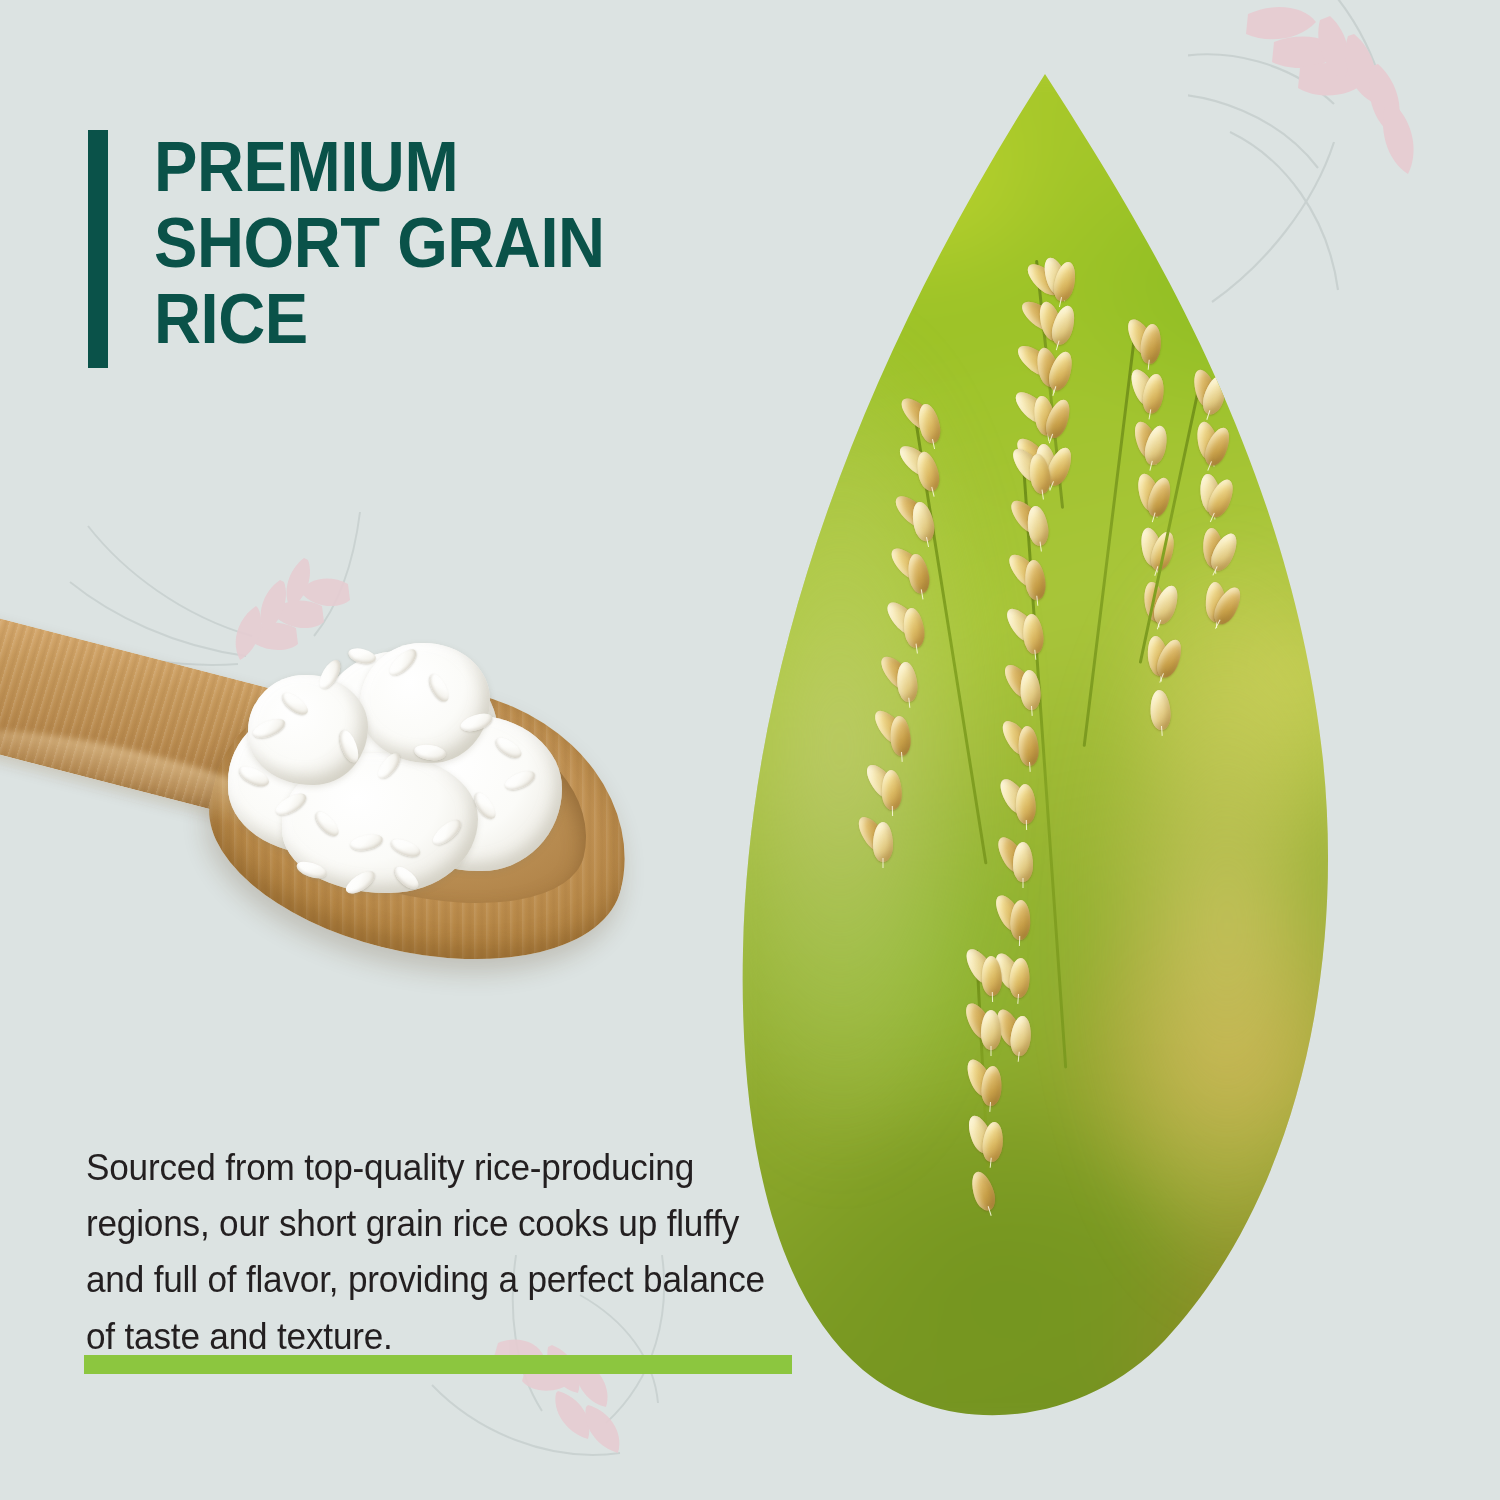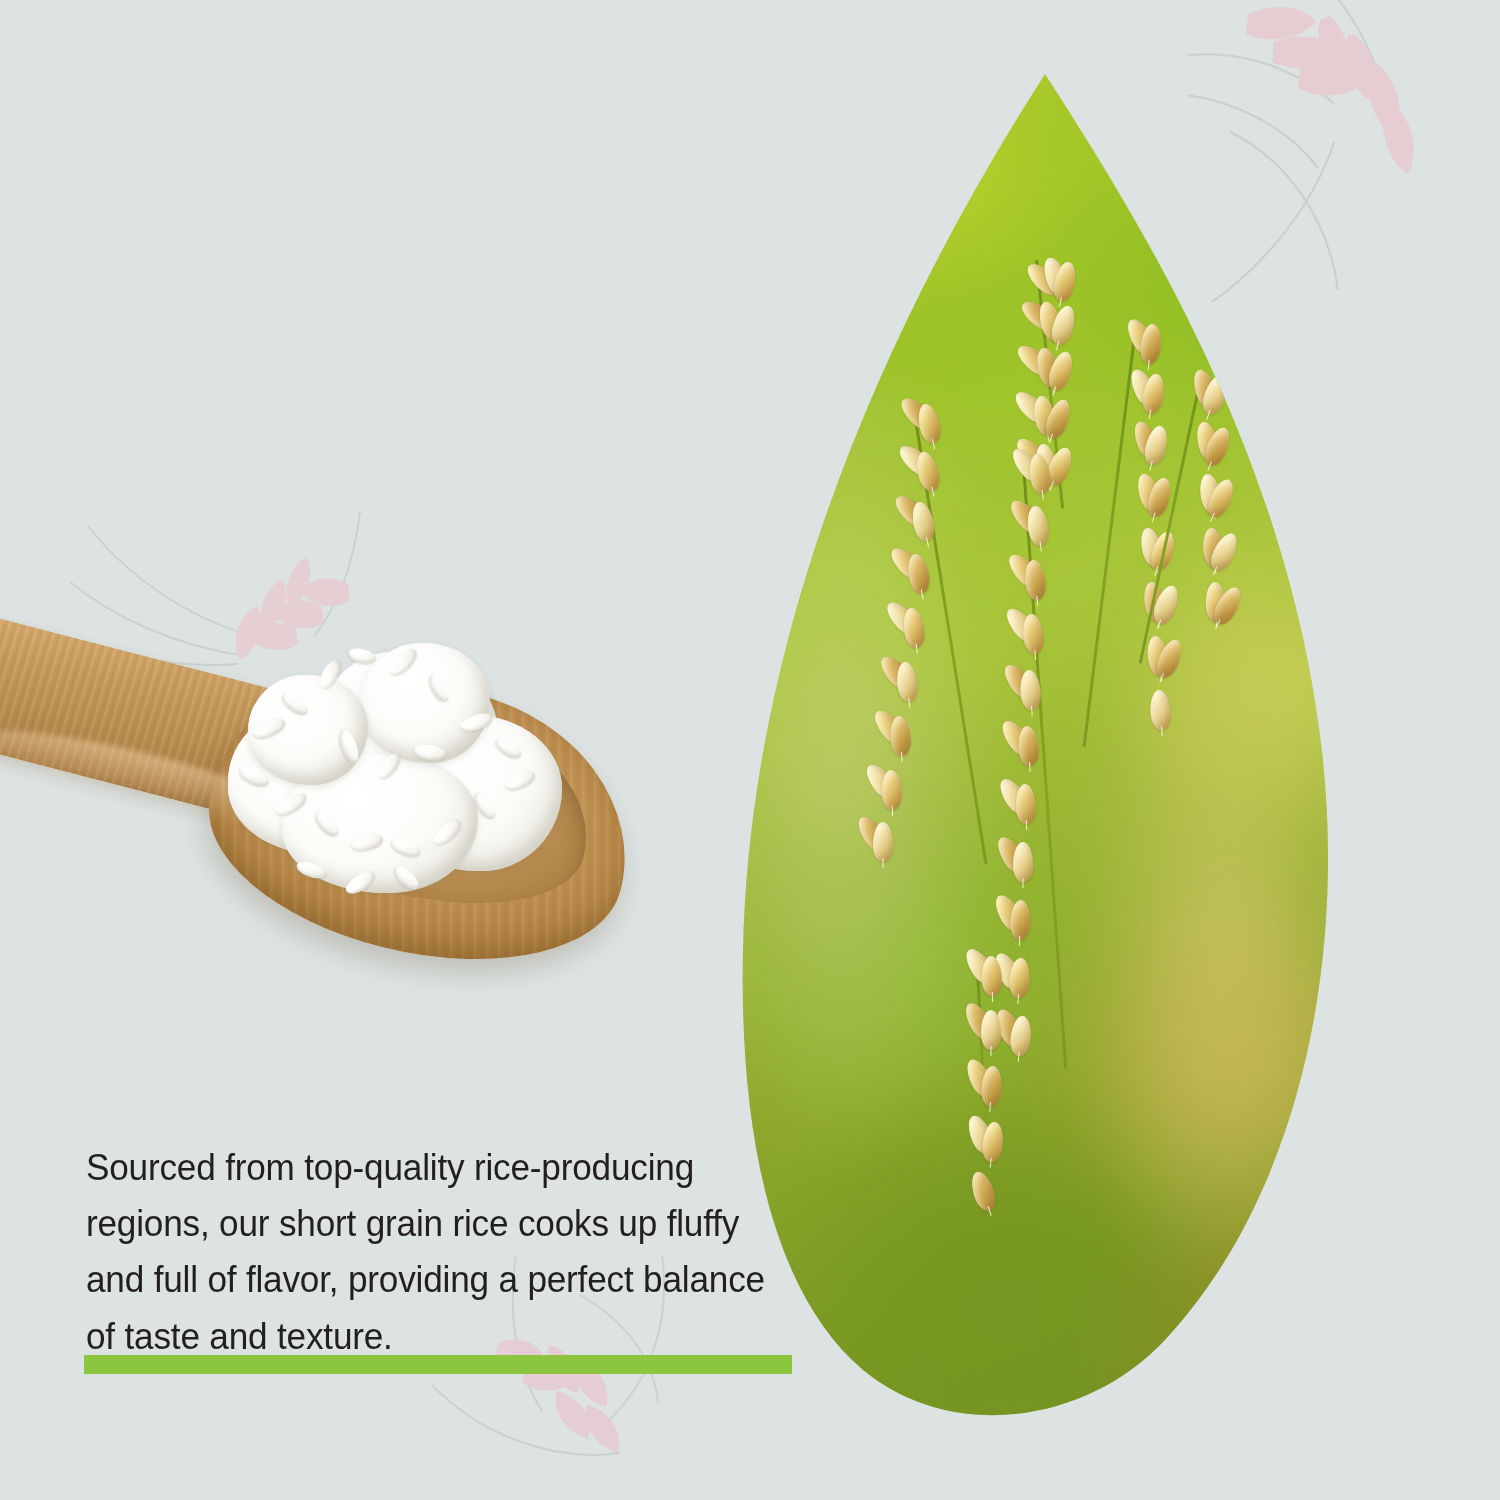--- a/index.html
+++ b/index.html
@@ -450,18 +450,24 @@
       <div class="grain-cooked" style="left:296px; top:154px; width:32px; height:15px; transform:rotate(-24deg);"></div>
       <div class="grain-cooked" style="left:124px; top:120px; width:34px; height:15px; transform:rotate(70deg);"></div>
       <div class="grain-cooked" style="left:166px; top:140px; width:30px; height:14px; transform:rotate(-52deg);"></div>
       <div class="grain-cooked" style="left:206px; top:126px; width:32px; height:15px; transform:rotate(8deg);"></div>
       <div class="grain-cooked" style="left:88px;  top:244px; width:31px; height:14px; transform:rotate(18deg);"></div>
       <div class="grain-cooked" style="left:136px; top:256px; width:33px; height:15px; transform:rotate(-34deg);"></div>
       <div class="grain-cooked" style="left:184px; top:252px; width:29px; height:14px; transform:rotate(42deg);"></div>
     </div>
   </div>
 
+  <div id="headline-block">
+    <div id="accent-bar"></div>
+    <h1 id="headline">PREMIUM
+SHORT GRAIN
+RICE</h1>
+  </div>
 
   <p id="body-copy">Sourced from top-quality rice-producing regions, our short grain rice cooks up fluffy and full of flavor, providing a perfect balance of taste and texture.</p>
 
   <div id="green-rule"></div>
 
 </div>
 
 </body></html>

